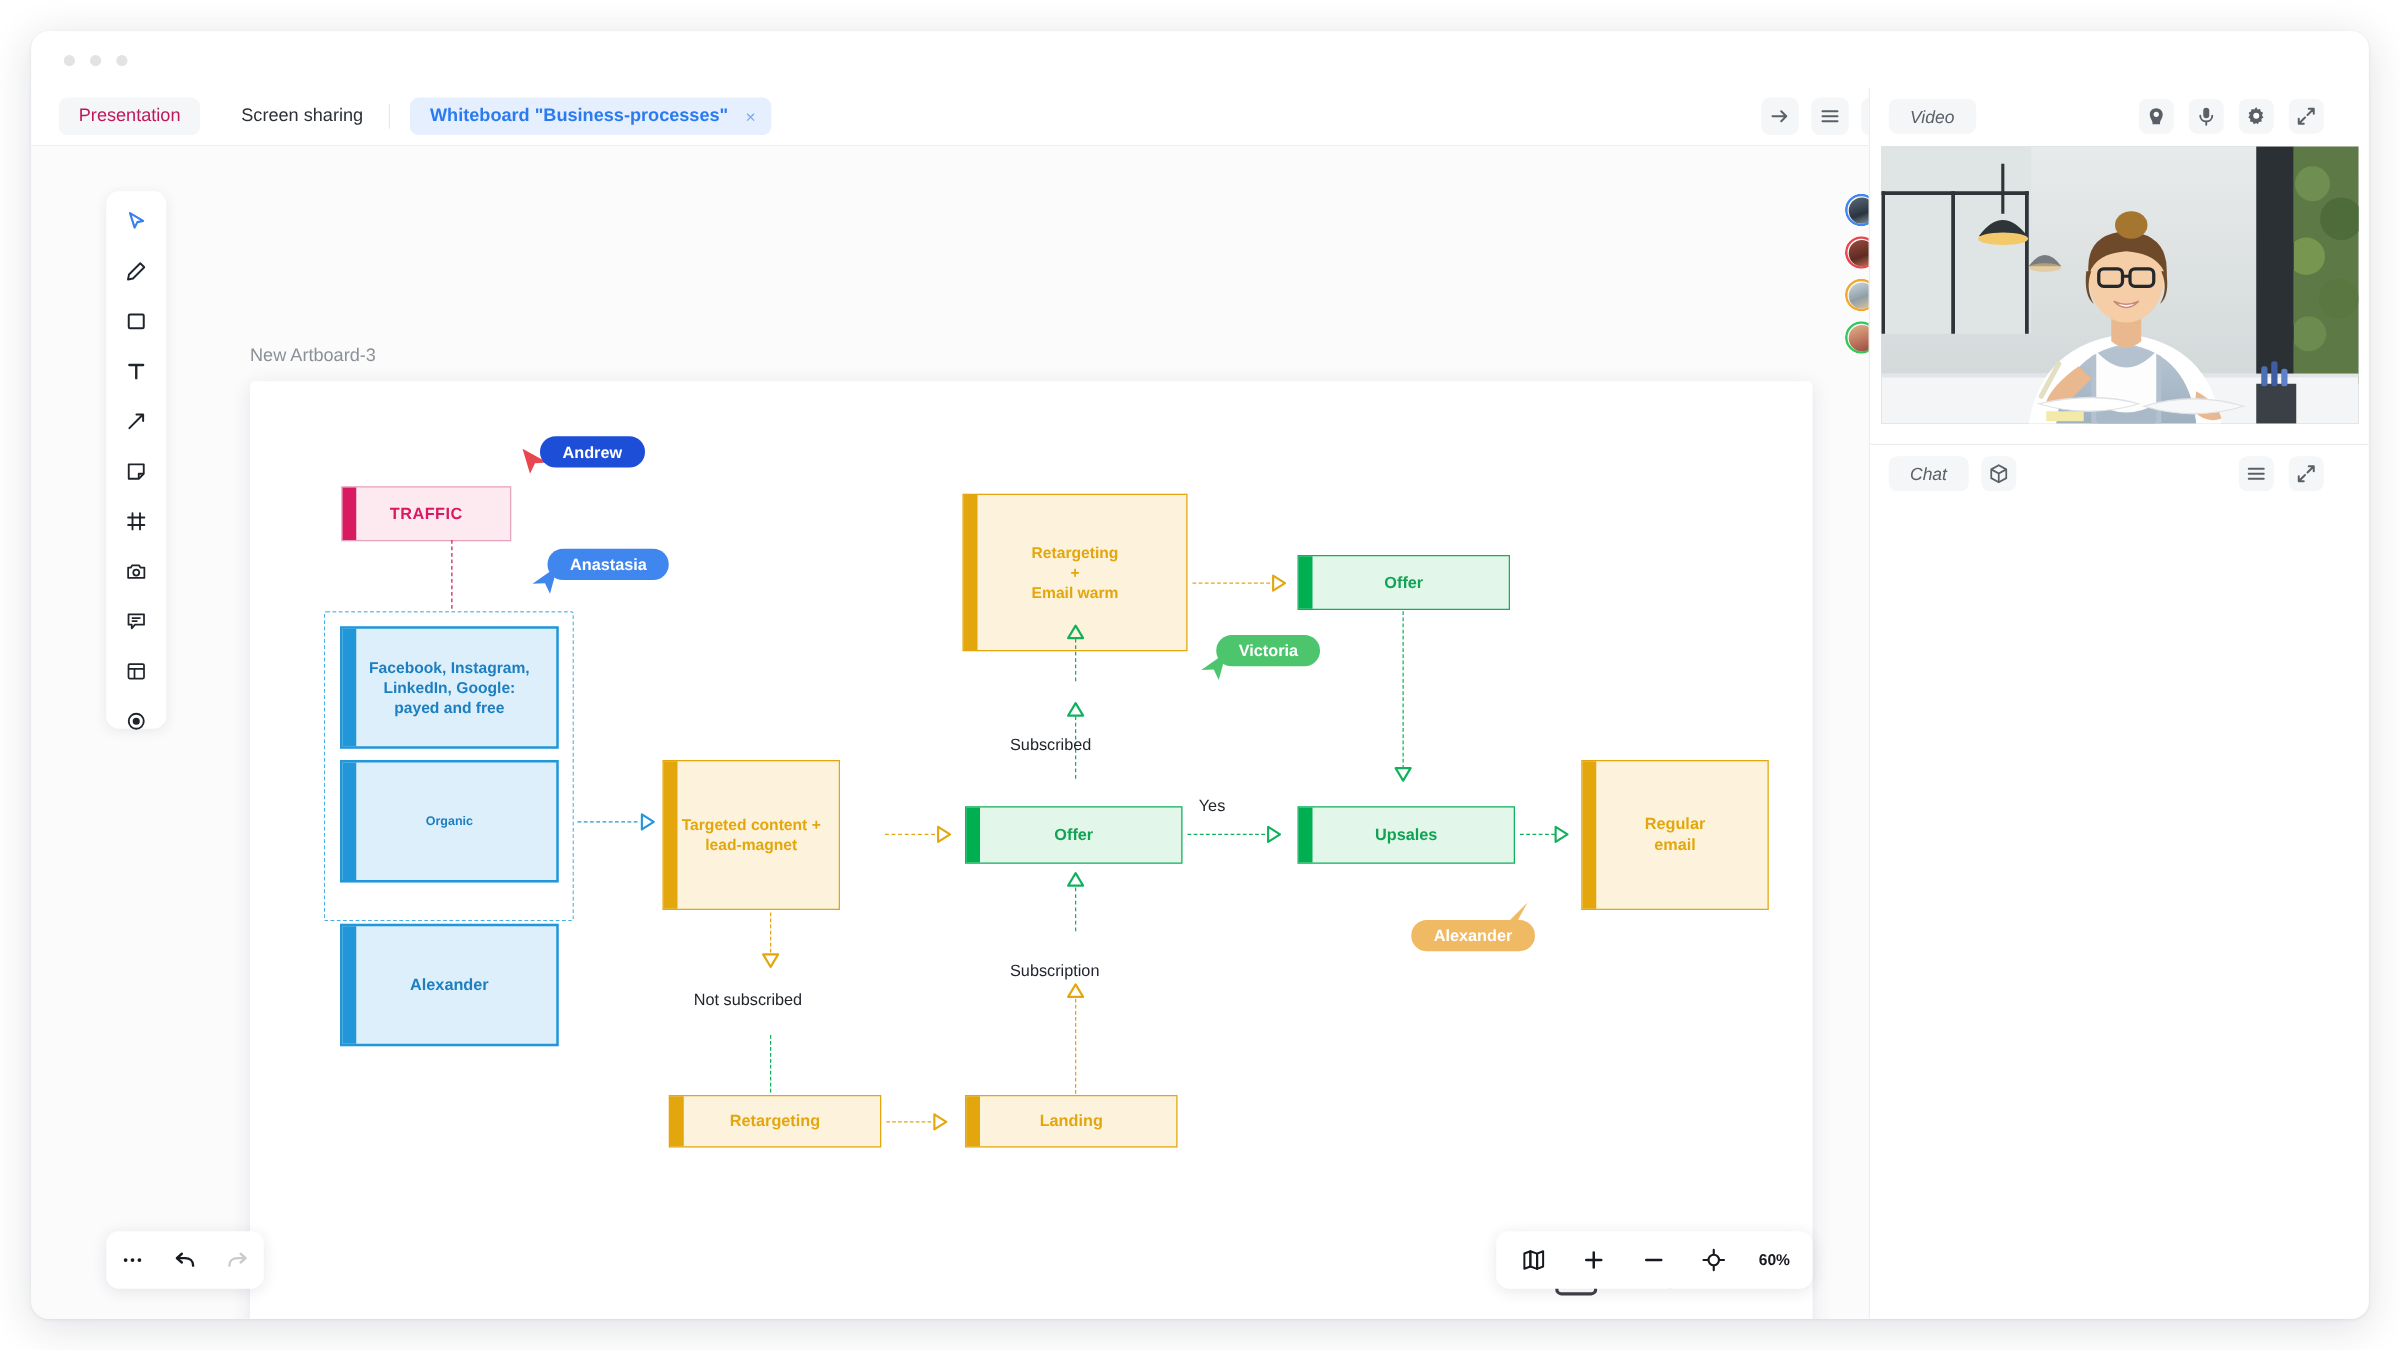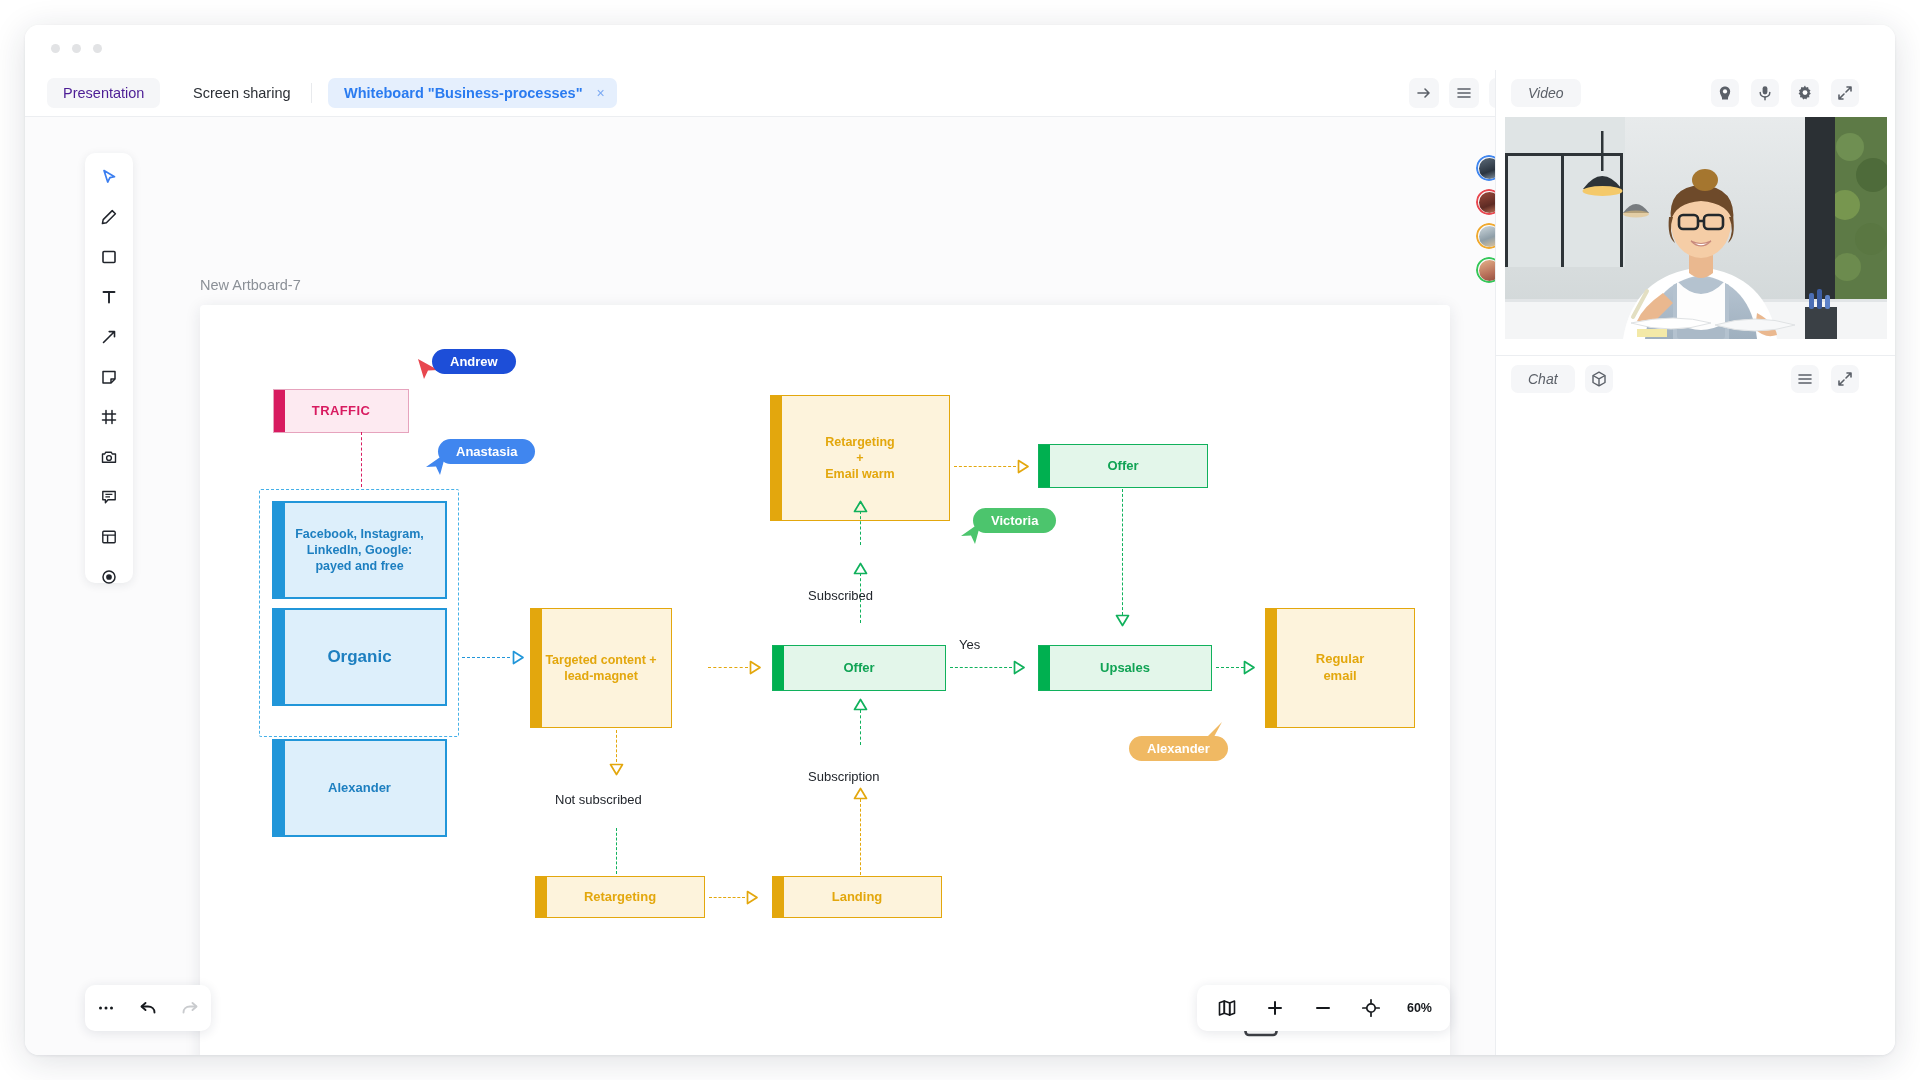--- a/index.html
+++ b/index.html
@@ -27,21 +27,21 @@
   .dot.d1 { left: 26px; } .dot.d2 { left: 47px; } .dot.d3 { left: 68px; }
 
   
   #tabbar {
     position: absolute; left: 0; top: 45px; width: 1470px; height: 47px;
     border-bottom: 1px solid #eceef1; background: #ffffff;
   }
   .tab {
     position: absolute; top: 8px; height: 30px; line-height: 30px;
     border-radius: 7px; padding: 0 16px;
-    font-size: 14.5px; color: #4c1d95; white-space: nowrap; cursor: pointer;
+    font-size: 14.5px; color: #be185d; white-space: nowrap; cursor: pointer;
   }
   #tab-presentation { left: 22px; background: #f5f6f8; }
   #tab-screen { left: 152px; background: transparent; color: #2c3036; }
   .tab-sep { position: absolute; left: 286px; top: 13px; width: 1px; height: 20px; background: #e8eaed; }
   #tab-whiteboard {
     left: 303px; background: #e5effd; color: #2a7bf0; font-weight: 600;
     padding-right: 34px;
   }
   #tab-whiteboard .closex {
     position: absolute; right: 12px; top: 0; font-size: 14px; font-weight: 400; color: #7ba9f3;
@@ -280,36 +280,36 @@
           </svg>
       </div>
       <div class="tool" style="top:409px">
         <svg width="18" height="18" viewBox="0 0 18 18" fill="none" stroke="currentColor" stroke-width="1.5">
             <circle cx="9" cy="9" r="6"></circle>
             <circle cx="9" cy="9" r="2.1" fill="currentColor"></circle>
           </svg>
       </div>
     </div>
 
-    <div id="artboard-label">New Artboard-7</div>
+    <div id="artboard-label">New Artboard-3</div>
 
     <div id="artboard">
 
       <div id="group-box" style="left:59px; top:184px; width:200px; height:248px;"></div>
 
       <div class="node n-pink" style="left:73px; top:84px; width:136px; height:44px; font-size:13px; letter-spacing:.4px;">
         <span class="lbar"></span>
         <span class="nlabel">TRAFFIC</span>
       </div>
 
       <div class="node n-blue" style="left:72px; top:196px; width:175px; height:98px; font-size:12.5px;">
         <span class="lbar"></span>
         <span class="nlabel nl-multi">Facebook, Instagram,<br>LinkedIn, Google:<br>payed and free</span>
       </div>
-      <div class="node n-blue" style="left:72px; top:303px; width:175px; height:98px; font-size:17px;">
+      <div class="node n-blue" style="left:72px; top:303px; width:175px; height:98px; font-size:10px;">
         <span class="lbar"></span>
         <span class="nlabel">Organic</span>
       </div>
       <div class="node n-blue" style="left:72px; top:434px; width:175px; height:98px; font-size:13px;">
         <span class="lbar"></span>
         <span class="nlabel">Alexander</span>
       </div>
 
       <div class="node n-amber" style="left:330px; top:303px; width:142px; height:120px; font-size:12.5px;">
         <span class="lbar"></span>

